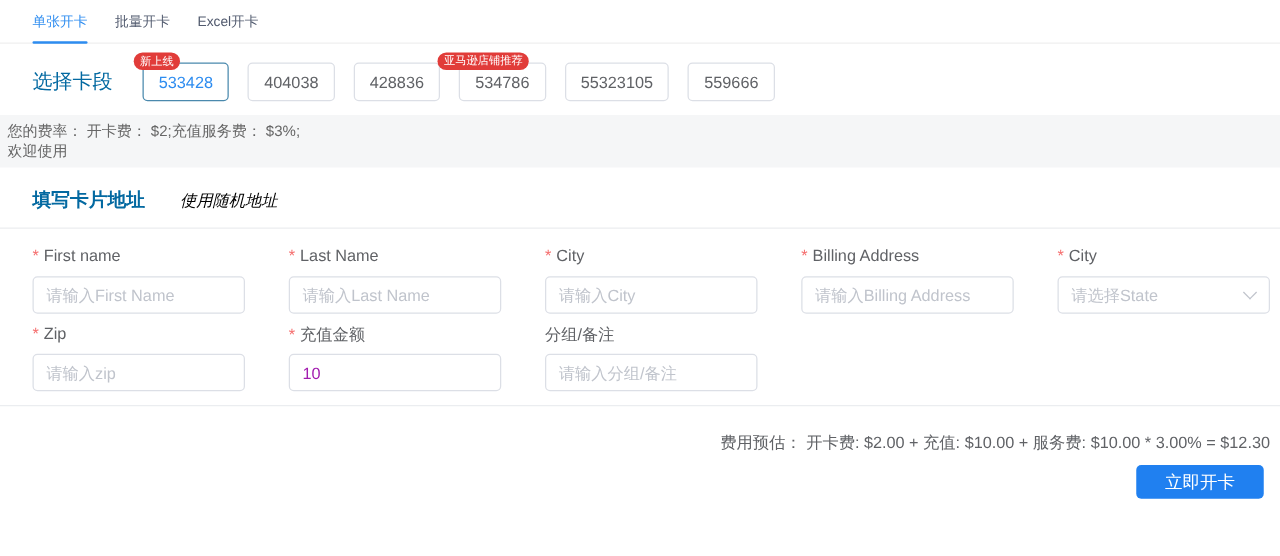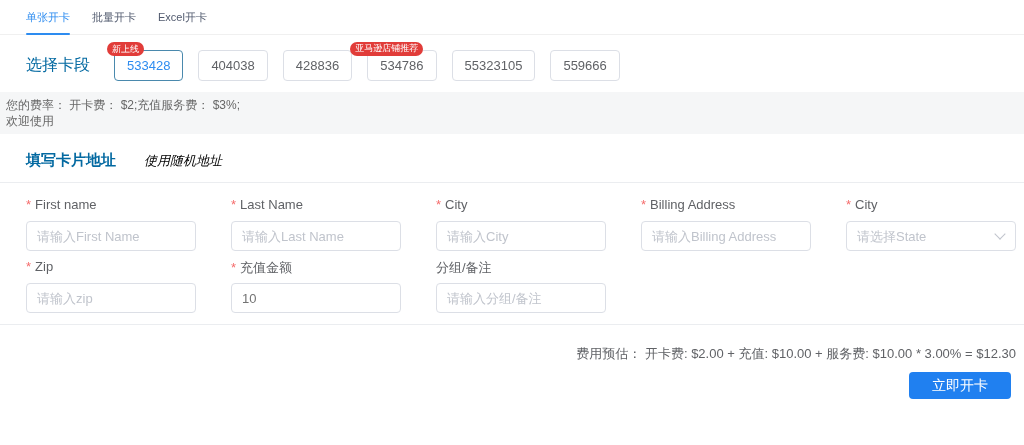--- a/index.html
+++ b/index.html
@@ -63,21 +63,21 @@
     display: grid; grid-template-columns: 1fr 1fr 1fr 1fr 1fr;
     column-gap: 35px; row-gap: 8px;
     padding: 14px 8px 0 26px;
   }
   .field .label { font-size: 13px; color: #606266; height: 16px; margin-bottom: 8px; }
   .req { color: #f56c6c; margin-right: 4px; }
   .control { position: relative; }
   .input {
     width: 100%; height: 30px;
     border: 1px solid #dcdfe6; border-radius: 4px;
-    padding: 0 10px; font-size: 13px; color: #737373;
+    padding: 0 10px; font-size: 13px; color: #a21caf;
     font-family: "Liberation Sans", "DejaVu Sans", sans-serif;
     outline: none; background: #fff;
   }
   .input::placeholder { color: #c0c4cc; }
   .chevron {
     position: absolute; right: 12px; top: 9px;
     width: 8px; height: 8px;
     border-right: 1px solid #c0c4cc; border-bottom: 1px solid #c0c4cc;
     transform: rotate(45deg); pointer-events: none;
   }

